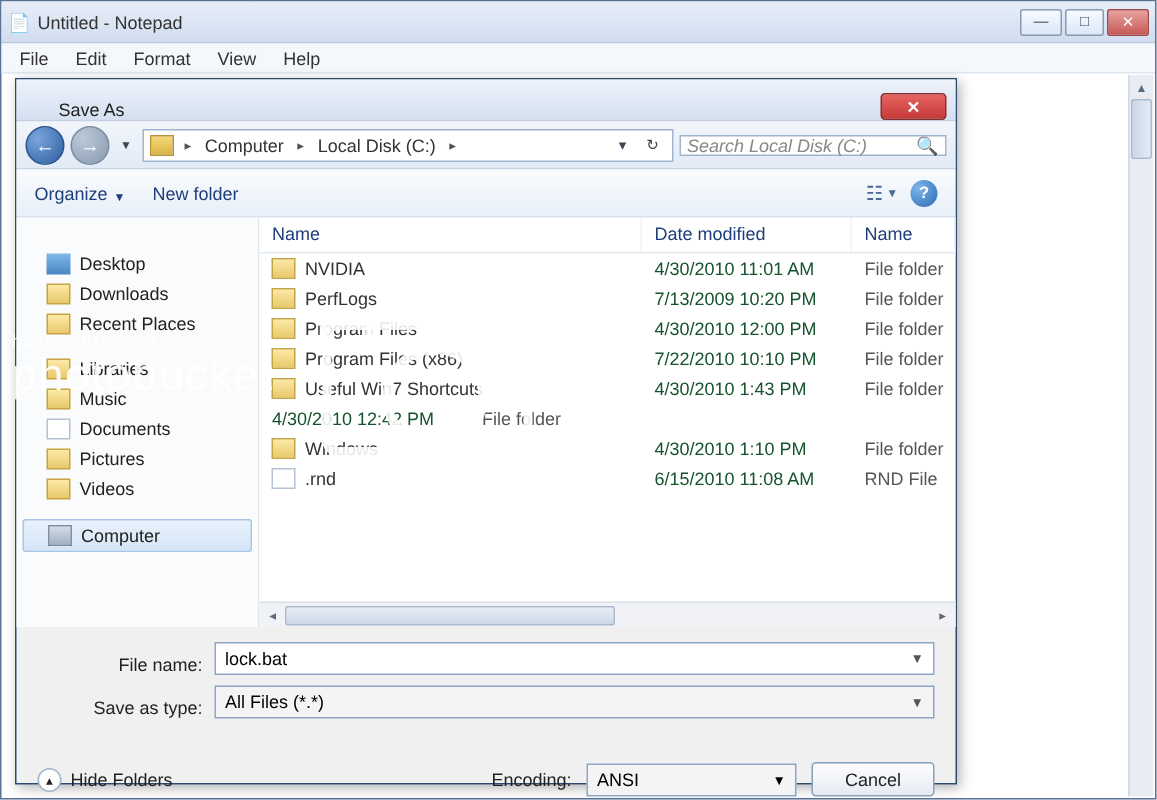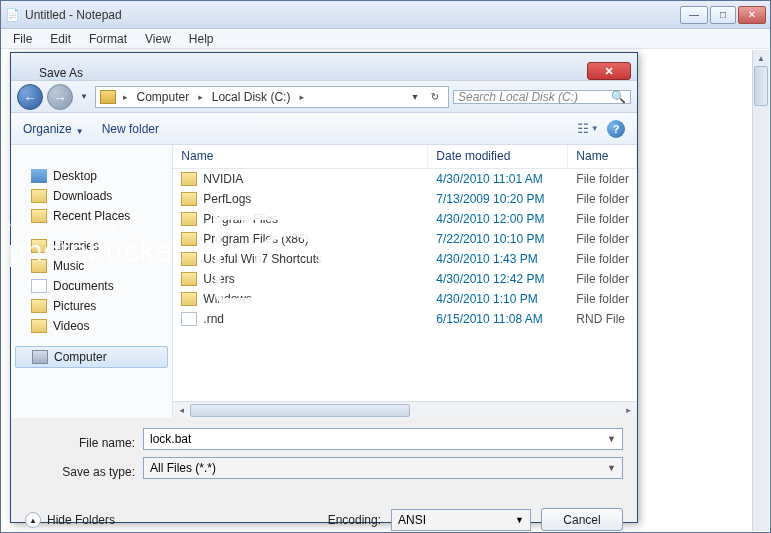--- a/index.html
+++ b/index.html
@@ -57,21 +57,21 @@
 .filelist{flex:1;background:#fff;position:relative}
 .fl-head{height:24px;display:flex;border-bottom:1px solid #e4e9f0;color:#1e3e7b}
 .fl-col{padding:4px 8px;border-right:1px solid #eef2f7}
 .fl-col.name{width:255px}
 .fl-col.date{width:140px}
 .fl-col.type{flex:1}
 .fl-rows{}
 .fl-row{display:flex;height:20px;align-items:center}
 .fl-cell{padding:0 8px;color:#333;white-space:nowrap;overflow:hidden}
 .fl-cell.name{width:255px;display:flex;align-items:flex-end;gap:6px}
-.fl-cell.date{width:140px;color:#0369a1}
+.fl-cell.date{width:140px;color:#14532d}
 .fl-cell.type{flex:1;color:#555}
 .fico{width:16px;height:14px;flex-shrink:0}
 .fico.folder{background:linear-gradient(#fce9a6,#e8c96c);border:1px solid #c5a443}
 .fico.file{background:#fff;border:1px solid #b5c2d4;position:relative}
 .fl-hscroll{position:absolute;bottom:0;left:0;right:0;height:17px;background:#f0f2f6;border-top:1px solid #dbe1ea;display:flex;align-items:center}
 .fl-hsa{width:17px;text-align:center;font-size:9px;color:#667}
 .fl-hst{flex:0 0 220px;height:13px;margin-left:0;background:linear-gradient(#e8edf5,#cdd7e5);border:1px solid #a9b9cf;border-radius:2px}
 
 .bottom{padding:10px 14px 8px 14px}
 .field-row{display:flex;align-items:flex-end;margin-bottom:7px}
@@ -245,24 +245,20 @@
           </div>
           <div class="fl-row">
             <div class="fl-cell name">
               <span class="fico folder"></span>
               <span>Useful Win7 Shortcuts</span>
             </div>
             <div class="fl-cell date">4/30/2010 1:43 PM</div>
             <div class="fl-cell type">File folder</div>
           </div>
           <div class="fl-row">
-            <div class="fl-cell name">
-              <span class="fico folder"></span>
-              <span>Users</span>
-            </div>
             <div class="fl-cell date">4/30/2010 12:42 PM</div>
             <div class="fl-cell type">File folder</div>
           </div>
           <div class="fl-row">
             <div class="fl-cell name">
               <span class="fico folder"></span>
               <span>Windows</span>
             </div>
             <div class="fl-cell date">4/30/2010 1:10 PM</div>
             <div class="fl-cell type">File folder</div>

